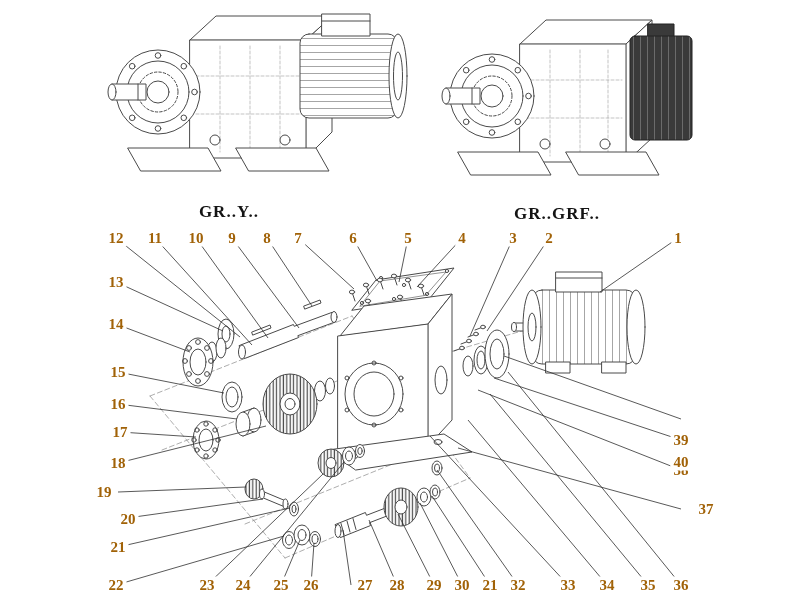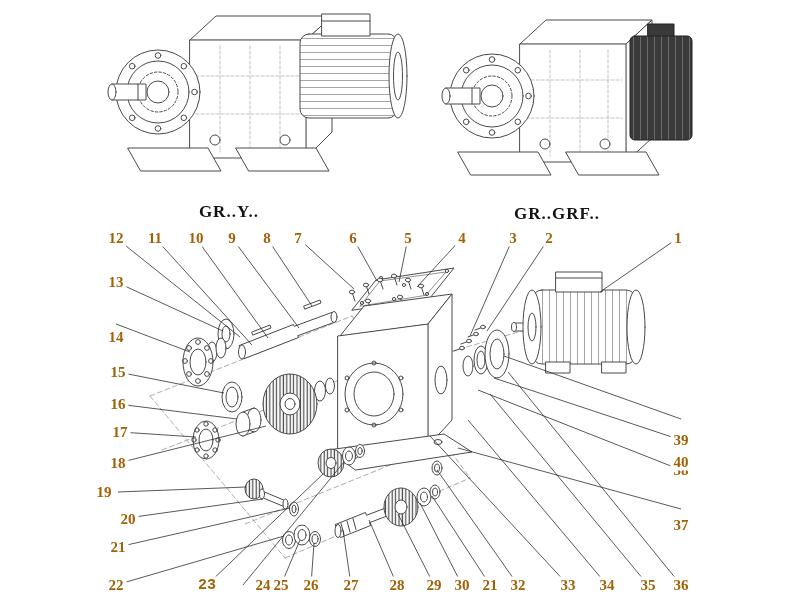--- a/index.html
+++ b/index.html
@@ -385,42 +385,42 @@
       <div class="callout" style="left: 462px; top: 238px;">4</div>
       <div class="callout" style="left: 408px; top: 238px;">5</div>
       <div class="callout" style="left: 353px; top: 238px;">6</div>
       <div class="callout" style="left: 298px; top: 238px;">7</div>
       <div class="callout" style="left: 267px; top: 238px;">8</div>
       <div class="callout" style="left: 232px; top: 238px;">9</div>
       <div class="callout" style="left: 196px; top: 238px;">10</div>
       <div class="callout" style="left: 155px; top: 238px;">11</div>
       <div class="callout" style="left: 116px; top: 238px;">12</div>
       <div class="callout" style="left: 116px; top: 282px;">13</div>
-      <div class="callout" style="left: 116px; top: 337px; text-align: right;">14</div>
+      <div class="callout" style="left: 116px; top: 324px; text-align: right;">14</div>
       <div class="callout" style="left: 118px; top: 372px;">15</div>
       <div class="callout" style="left: 118px; top: 404px;">16</div>
       <div class="callout" style="left: 120px; top: 432px;">17</div>
       <div class="callout" style="left: 118px; top: 463px;">18</div>
       <div class="callout" style="left: 104px; top: 492px;">19</div>
       <div class="callout" style="left: 120px; top: 519px; margin-left: 8px;">20</div>
       <div class="callout" style="left: 118px; top: 547px;">21</div>
       <div class="callout" style="left: 116px; top: 585px;">22</div>
-      <div class="callout" style="left: 207px; top: 585px; font-family: Liberation Mono, monospace;">23</div>
-      <div class="callout" style="left: 243px; top: 585px; margin-left: 20px;">24</div>
+      <div class="callout" style="left: 207px; top: 585px;">23</div>
+      <div class="callout" style="left: 243px; top: 585px;">24</div>
       <div class="callout" style="left: 281px; top: 585px;">25</div>
       <div class="callout" style="left: 311px; top: 585px;">26</div>
-      <div class="callout" style="left: 351px; top: 585px;">27</div>
+      <div class="callout" style="left: 365px; top: 585px;">27</div>
       <div class="callout" style="left: 397px; top: 585px;">28</div>
       <div class="callout" style="left: 434px; top: 585px;">29</div>
       <div class="callout" style="left: 462px; top: 585px;">30</div>
       <div class="callout" style="left: 490px; top: 585px;">21</div>
       <div class="callout" style="left: 518px; top: 585px;">32</div>
       <div class="callout" style="left: 568px; top: 585px;">33</div>
       <div class="callout" style="left: 607px; top: 585px;">34</div>
       <div class="callout" style="left: 648px; top: 585px; text-align: right;">35</div>
       <div class="callout" style="left: 681px; top: 585px;">36</div>
-      <div class="callout" style="left: 681px; top: 509px; margin-top: 16px;">37</div>
+      <div class="callout" style="left: 706px; top: 509px;">37</div>
       <div class="callout" style="left: 681px; top: 470px;">38</div>
       <div class="callout" style="left: 681px; top: 440px;">39</div>
       <div class="callout" style="left: 681px; top: 419px; margin-top: 43px;">40</div>
     </div>
 
 </div>
 
 </body></html>

